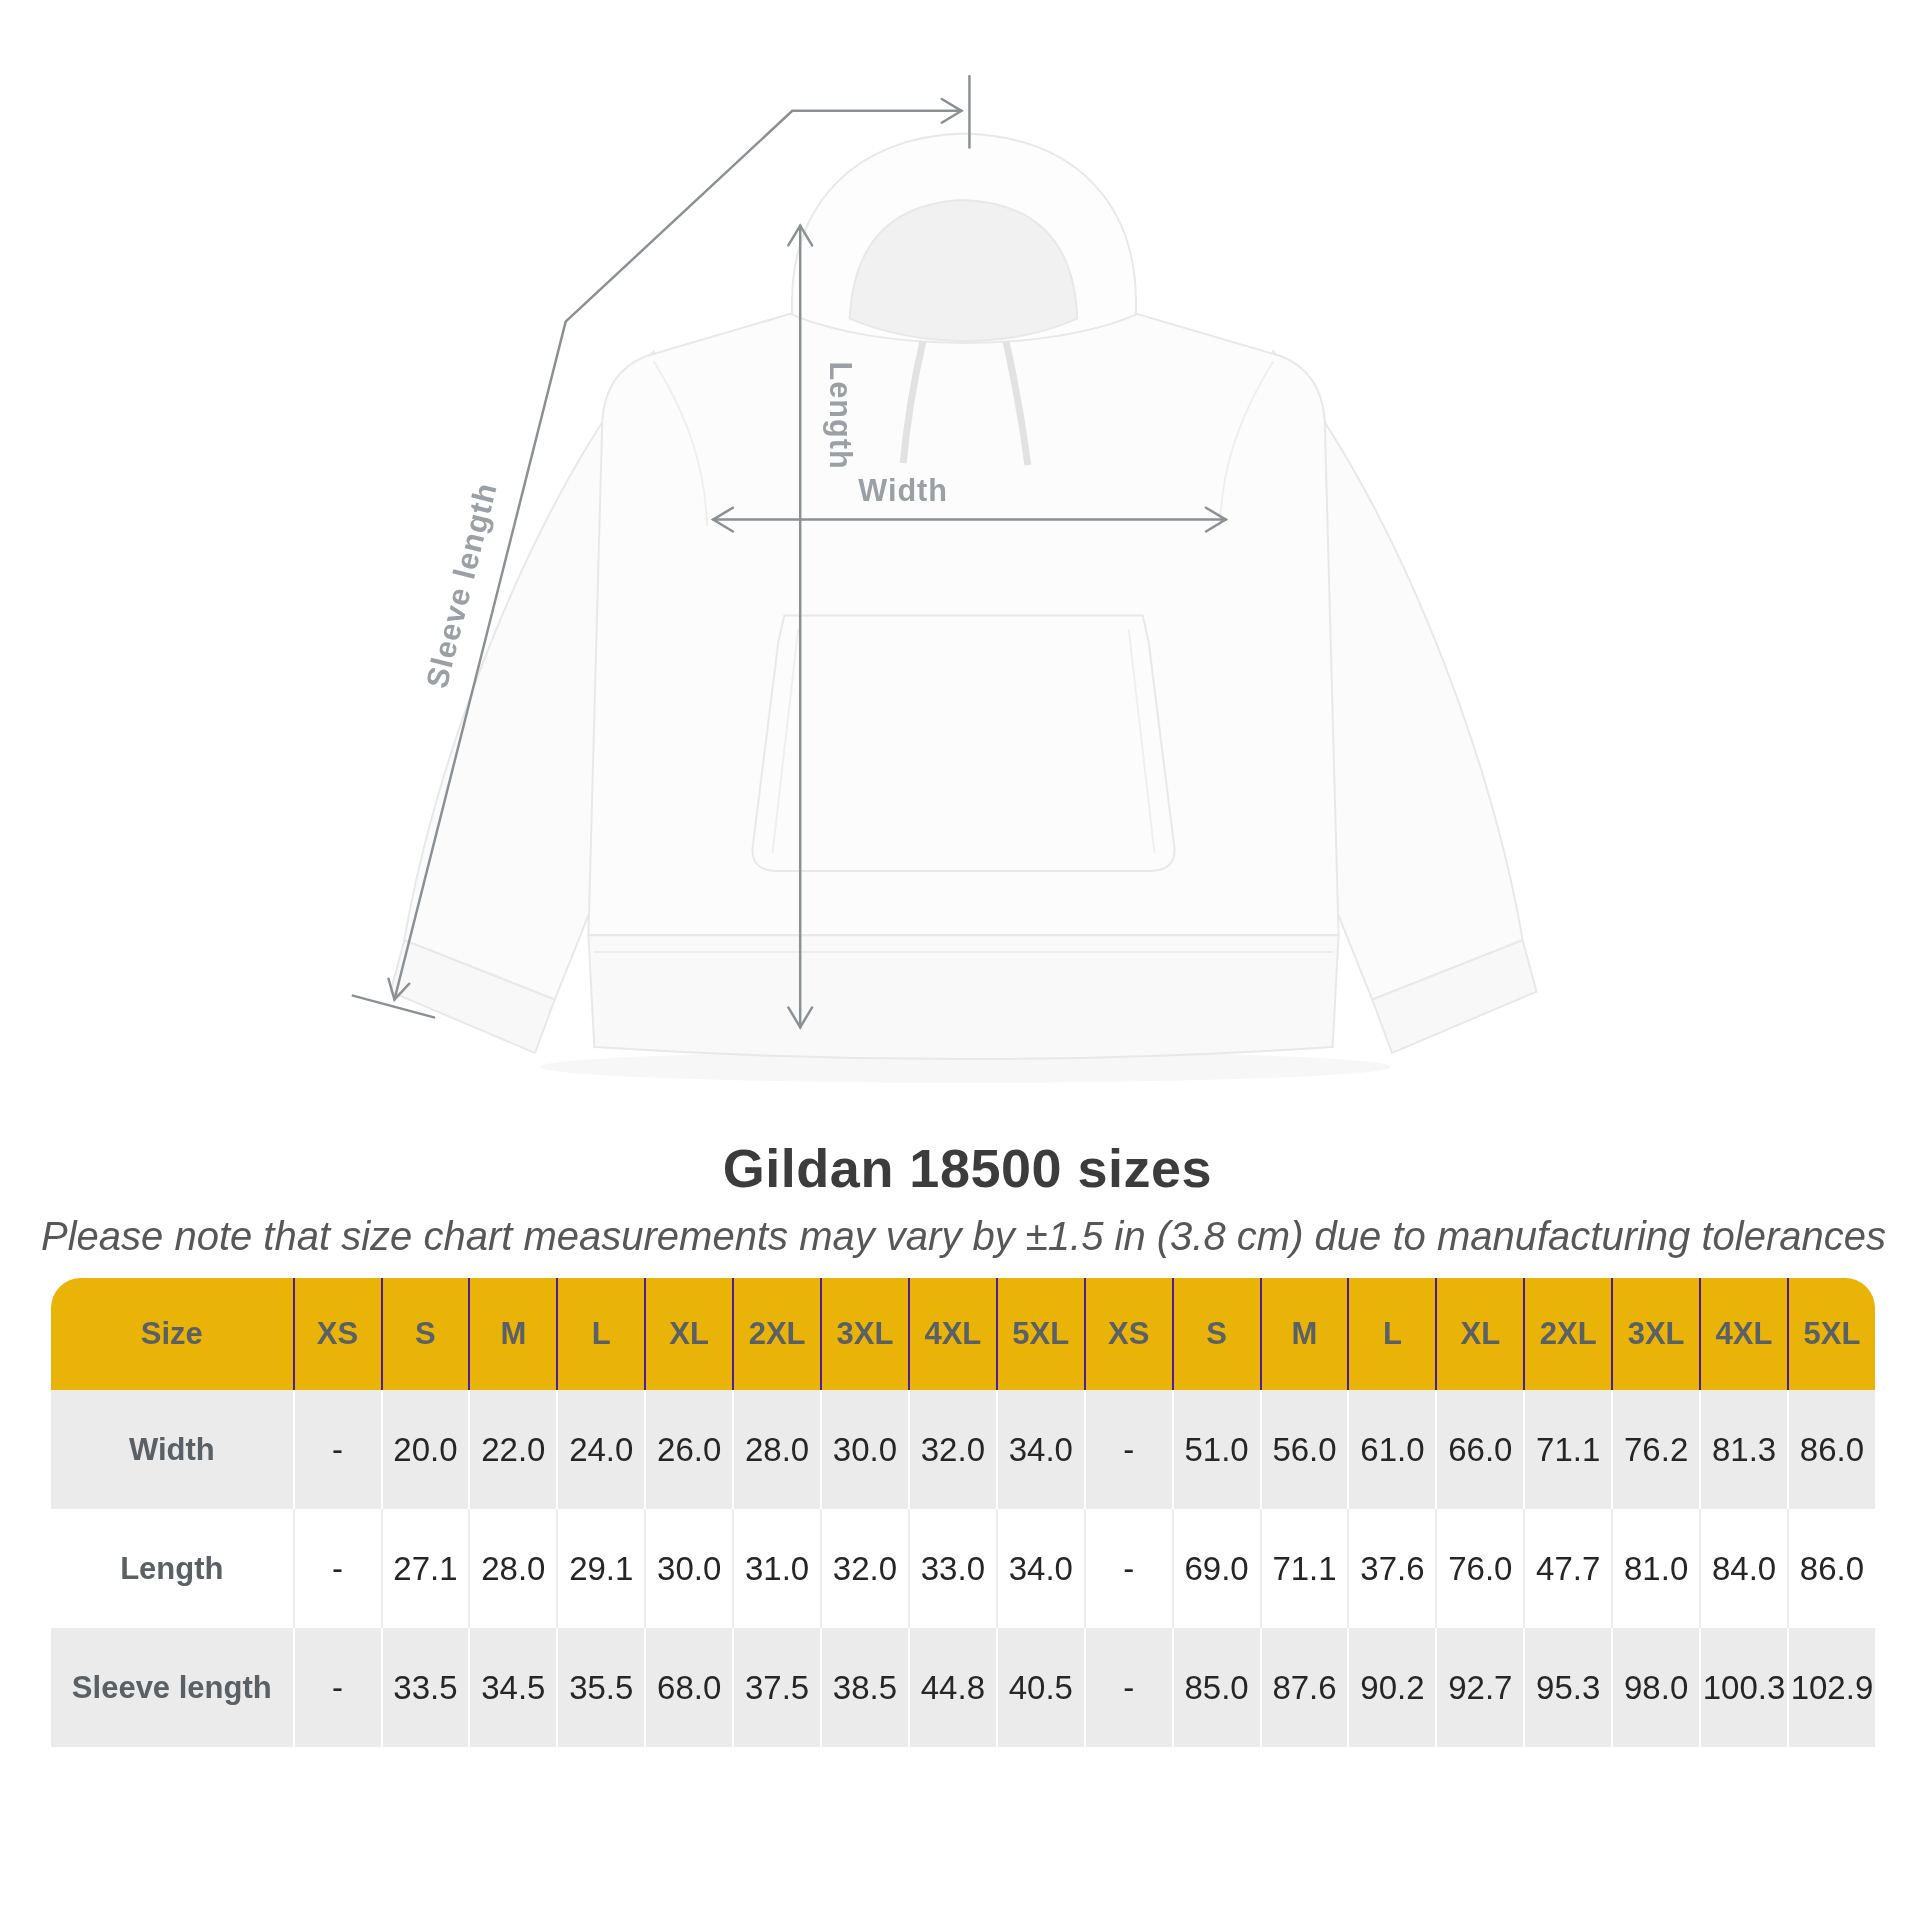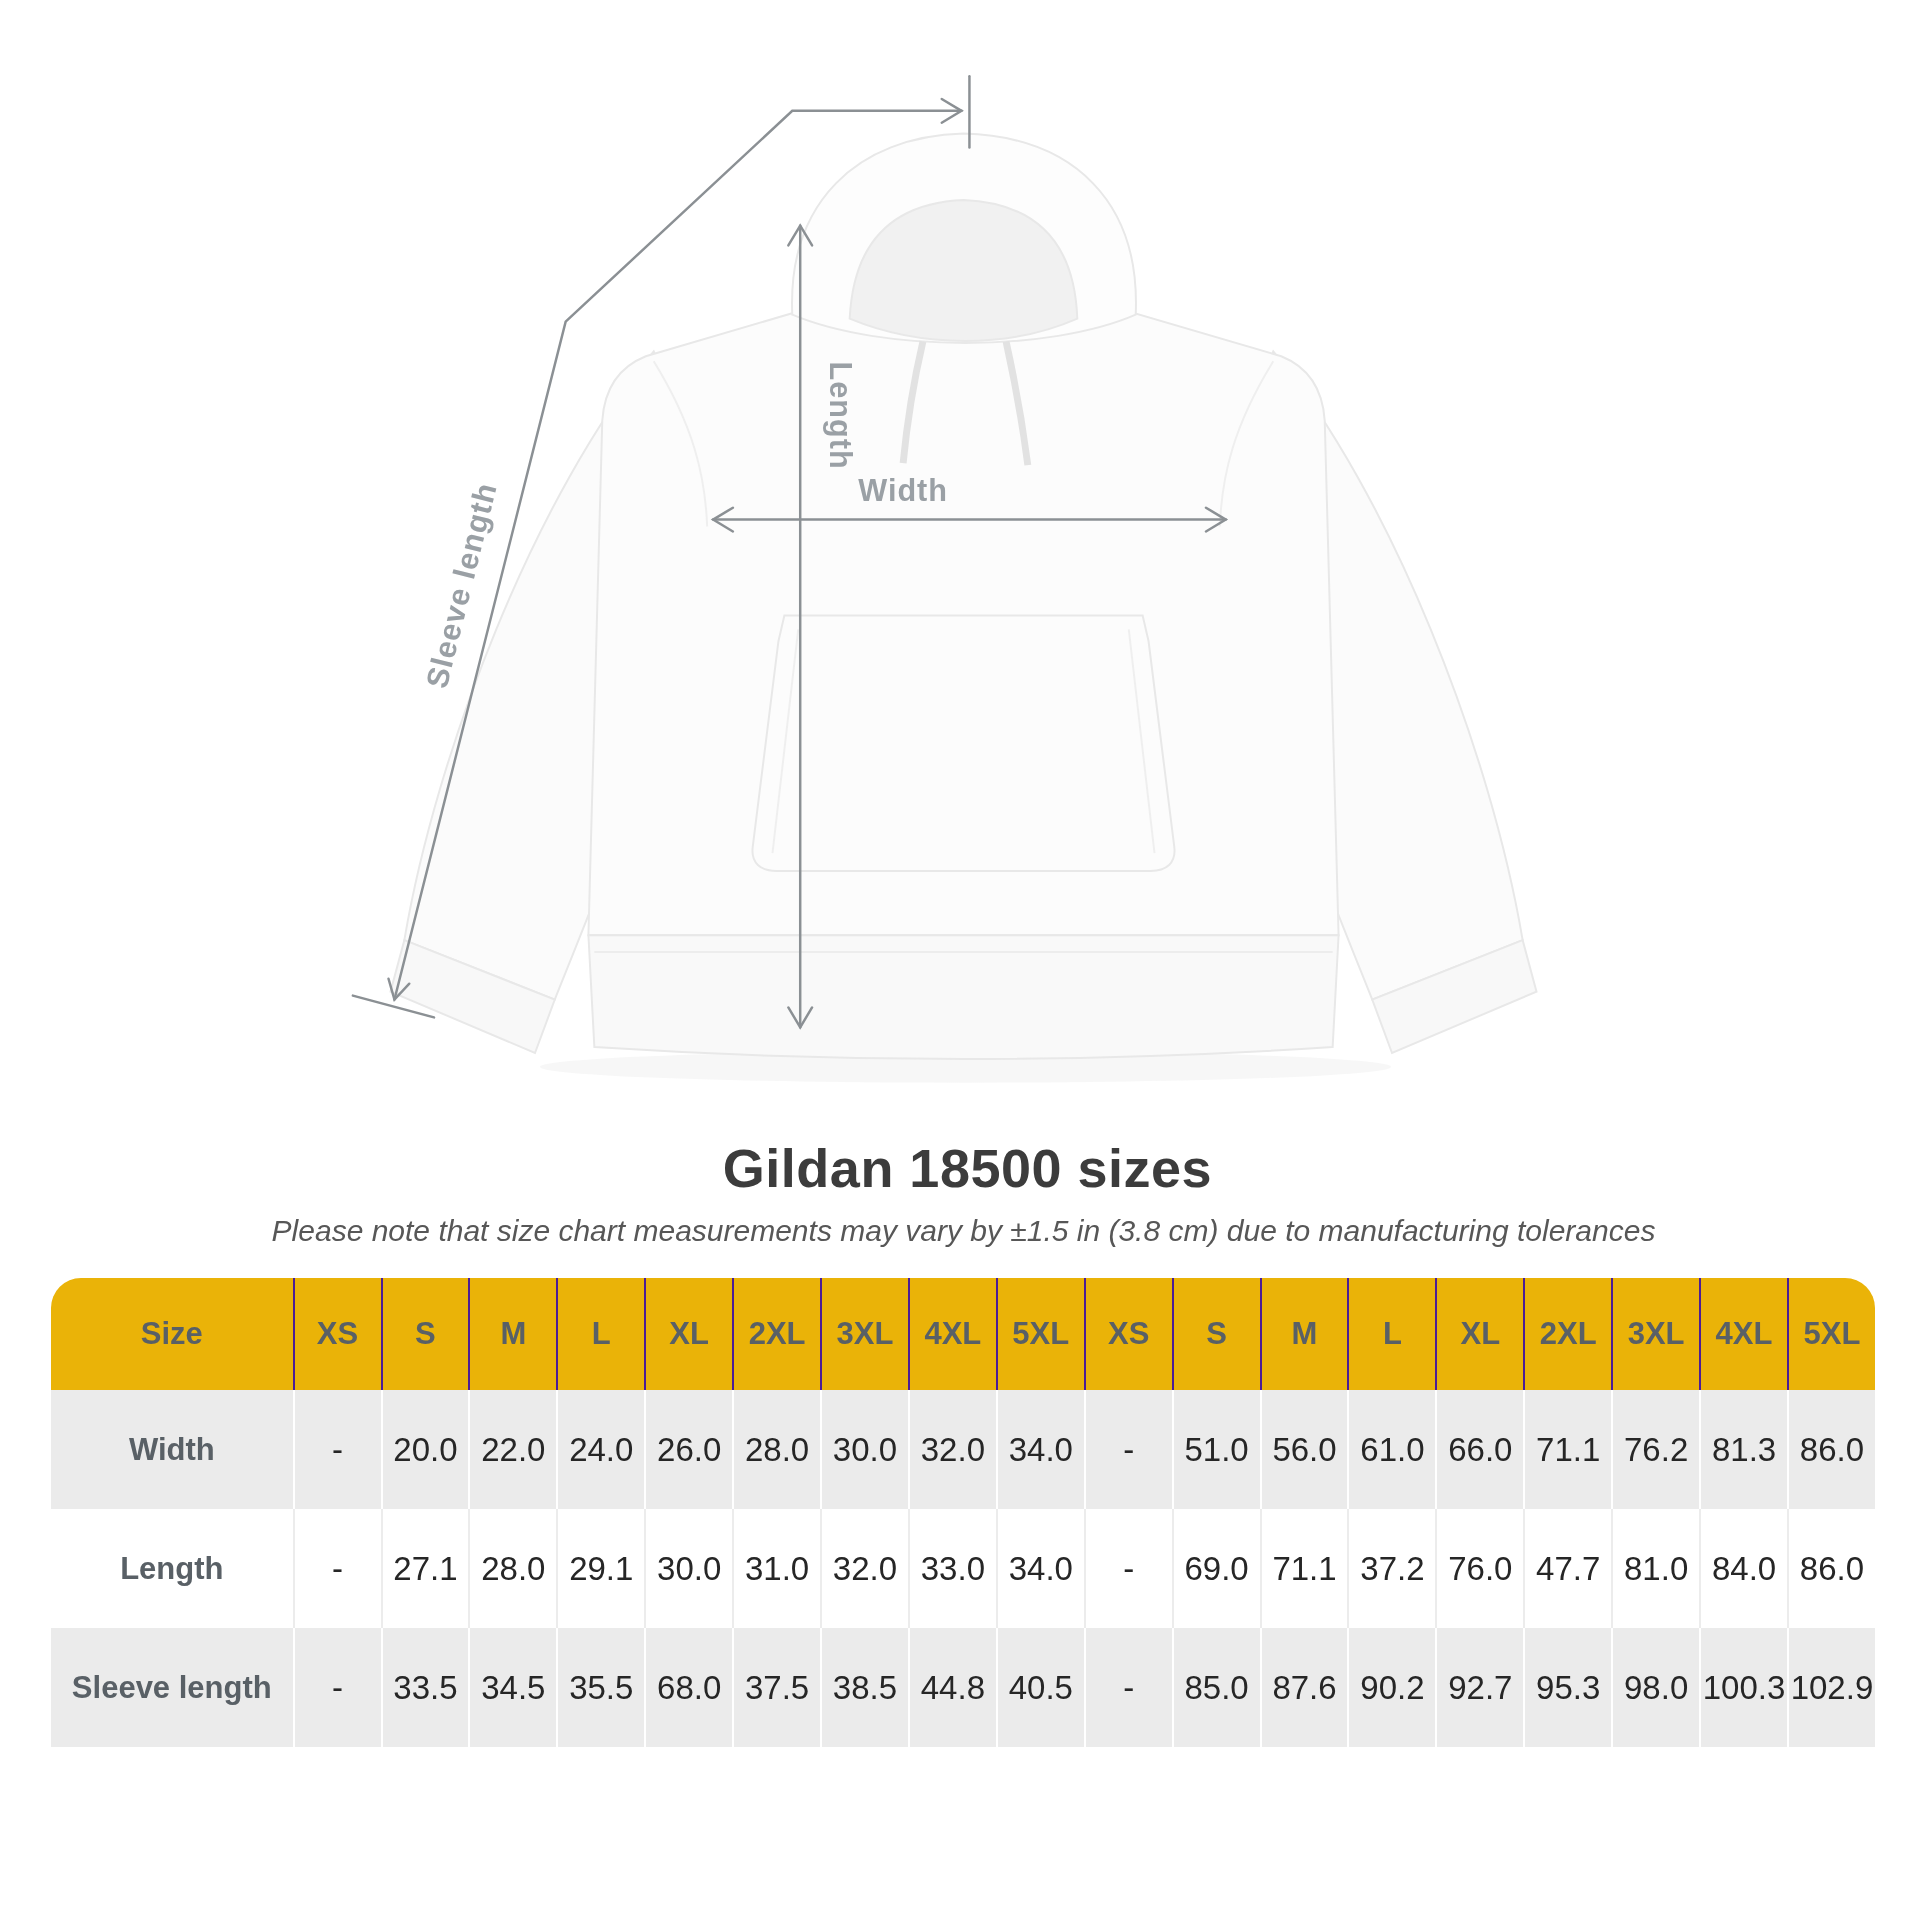--- a/index.html
+++ b/index.html
@@ -13,21 +13,21 @@
   .measure-text { font-family:"Liberation Sans",sans-serif; font-weight:bold;
                   font-size:31px; fill:#9aa0a5; letter-spacing:1px; }
 
   
   .page-title {
     position:absolute; top:1137px; left:4px; width:100%; text-align:center;
     font-size:54px; font-weight:bold; color:#3c3c3c; letter-spacing:0.5px; margin:0;
   }
   .page-subtitle {
     position:absolute; top:1214px; left:0; width:100%; text-align:center;
-    font-size:30px; font-style:italic; color:#575757; margin:0;
+    font-size:40px; font-style:italic; color:#575757; margin:0;
   }
 
   
   .size-table {
     position:absolute; left:51px; top:1278px; width:1824px; height:618px;
     border-radius:30px; overflow:hidden;
   }
   .band { position:relative; height:148px; }
   .band-block { position:absolute; top:0; bottom:0; background:#e9e9e9; }
   .band-block.imperial { left:0; width:49.9%; border-radius:30px 24px 0 0; }
@@ -173,21 +173,21 @@
       <div class="cell">28.0</div>
       <div class="cell">29.1</div>
       <div class="cell">30.0</div>
       <div class="cell">31.0</div>
       <div class="cell">32.0</div>
       <div class="cell">33.0</div>
       <div class="cell">34.0</div>
       <div class="cell">-</div>
       <div class="cell">69.0</div>
       <div class="cell">71.1</div>
-      <div class="cell">37.2</div>
+      <div class="cell">37.6</div>
       <div class="cell">76.0</div>
       <div class="cell">47.7</div>
       <div class="cell">81.0</div>
       <div class="cell">84.0</div>
       <div class="cell">86.0</div>
     </div>
 
     <div class="row data-row alt">
       <div class="cell label">Sleeve length</div>
       <div class="cell">-</div>

